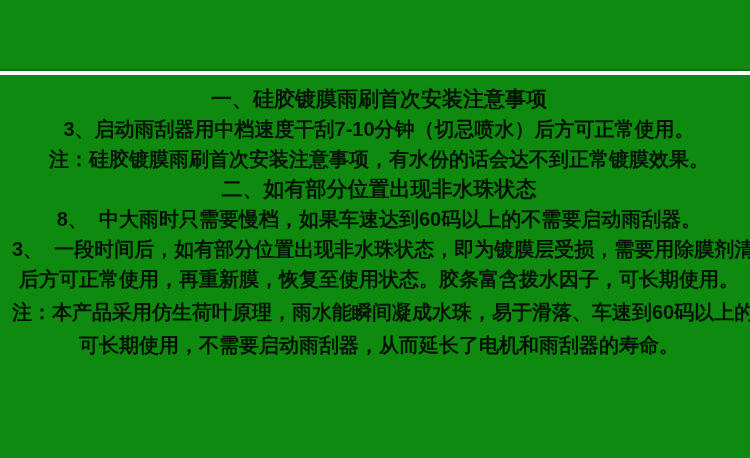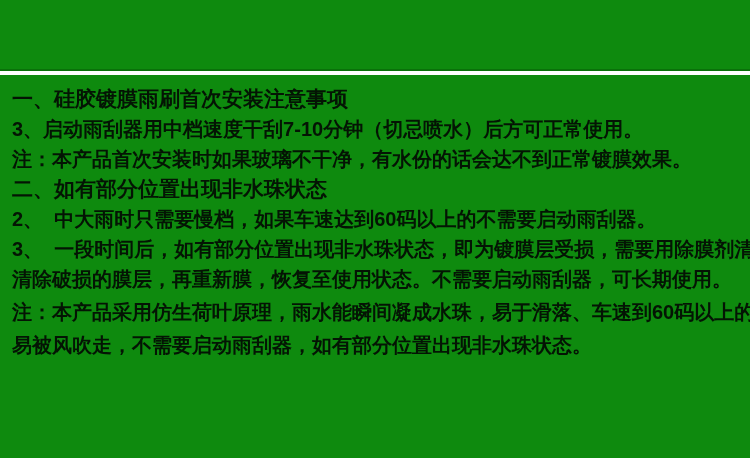--- a/index.html
+++ b/index.html
@@ -34,40 +34,41 @@
     top: 84px; left: 12px; right: 4px;
     color: var(--text, #041404);
   }
   .line {
     font-size: 20px;
     line-height: 30px;
     height: 30px;
     font-weight: bold;
     white-space: pre;
     letter-spacing: 0px;
+    text-align: center;
   }
   .line.heading {
     font-size: 21px;
   }
   .line.gap {
     margin-top: 3px;
   }
 </style>
 </head>
 <body>
 
 <div class="page" style="--bg: #0E8A0E; --divider: #FFFFFF; --text: #041404;">
   <div class="top-band"></div>
   <div class="divider-shadow"></div>
   <div class="divider"></div>
 
   <div class="content">
     <div class="line heading">一、硅胶镀膜雨刷首次安装注意事项</div>
     <div class="line">3、启动雨刮器用中档速度干刮7-10分钟（切忌喷水）后方可正常使用。</div>
-    <div class="line">注：本产品首次安装时如果玻璃不干净，有水份的话会达不到正常镀膜效果。</div>
+    <div class="line">注：硅胶镀膜雨刷首次安装注意事项，有水份的话会达不到正常镀膜效果。</div>
     <div class="line heading">二、如有部分位置出现非水珠状态</div>
-    <div class="line">2、  中大雨时只需要慢档，如果车速达到60码以上的不需要启动雨刮器。</div>
+    <div class="line">8、  中大雨时只需要慢档，如果车速达到60码以上的不需要启动雨刮器。</div>
     <div class="line">3、  一段时间后，如有部分位置出现非水珠状态，即为镀膜层受损，需要用除膜剂清洗玻璃，</div>
-    <div class="line">清除破损的膜层，再重新膜，恢复至使用状态。不需要启动雨刮器，可长期使用。</div>
+    <div class="line">后方可正常使用，再重新膜，恢复至使用状态。胶条富含拨水因子，可长期使用。</div>
     <div class="line gap">注：本产品采用仿生荷叶原理，雨水能瞬间凝成水珠，易于滑落、车速到60码以上的，水珠容</div>
-    <div class="line gap">易被风吹走，不需要启动雨刮器，如有部分位置出现非水珠状态。</div>
+    <div class="line gap">可长期使用，不需要启动雨刮器，从而延长了电机和雨刮器的寿命。</div>
   </div>
 </div>
 
 </body></html>

